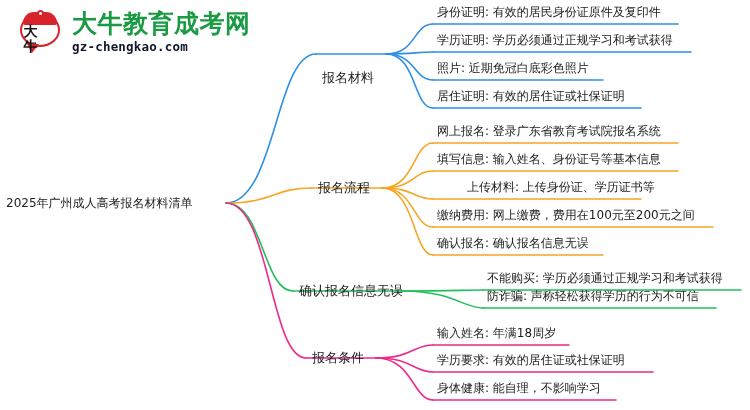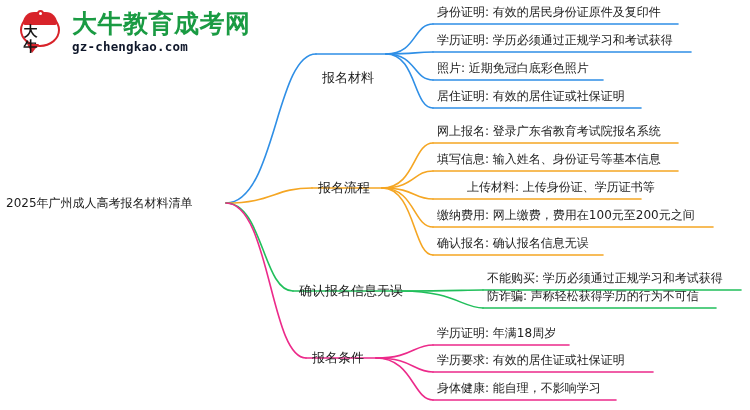--- a/index.html
+++ b/index.html
@@ -211,17 +211,17 @@
       <div class="node-label branch-label" style="left: 318px; top: 180px;">报名流程</div>
       <div class="node-label leaf-label" style="left: 437px; top: 124px;">网上报名: 登录广东省教育考试院报名系统</div>
       <div class="node-label leaf-label" style="left: 437px; top: 152px;">填写信息: 输入姓名、身份证号等基本信息</div>
       <div class="node-label leaf-label" style="left: 437px; top: 180px; margin-left: 30px;">上传材料: 上传身份证、学历证书等</div>
       <div class="node-label leaf-label" style="left: 437px; top: 208px;">缴纳费用: 网上缴费，费用在100元至200元之间</div>
       <div class="node-label leaf-label" style="left: 437px; top: 236px;">确认报名: 确认报名信息无误</div>
       <div class="node-label branch-label" style="left: 299px; top: 283px;">确认报名信息无误</div>
       <div class="node-label leaf-label" style="left: 487px; top: 271px;">不能购买: 学历必须通过正规学习和考试获得</div>
       <div class="node-label leaf-label" style="left: 487px; top: 289px;">防诈骗: 声称轻松获得学历的行为不可信</div>
       <div class="node-label branch-label" style="left: 312px; top: 350px;">报名条件</div>
-      <div class="node-label leaf-label" style="left: 437px; top: 326px;">学历证明: 年满18周岁</div>
+      <div class="node-label leaf-label" style="left: 437px; top: 326px;">输入姓名: 年满18周岁</div>
       <div class="node-label leaf-label" style="left: 437px; top: 353px;">学历要求: 有效的居住证或社保证明</div>
       <div class="node-label leaf-label" style="left: 437px; top: 381px;">身体健康: 能自理，不影响学习</div>
     </div>
 </div>
 
 </body></html>

